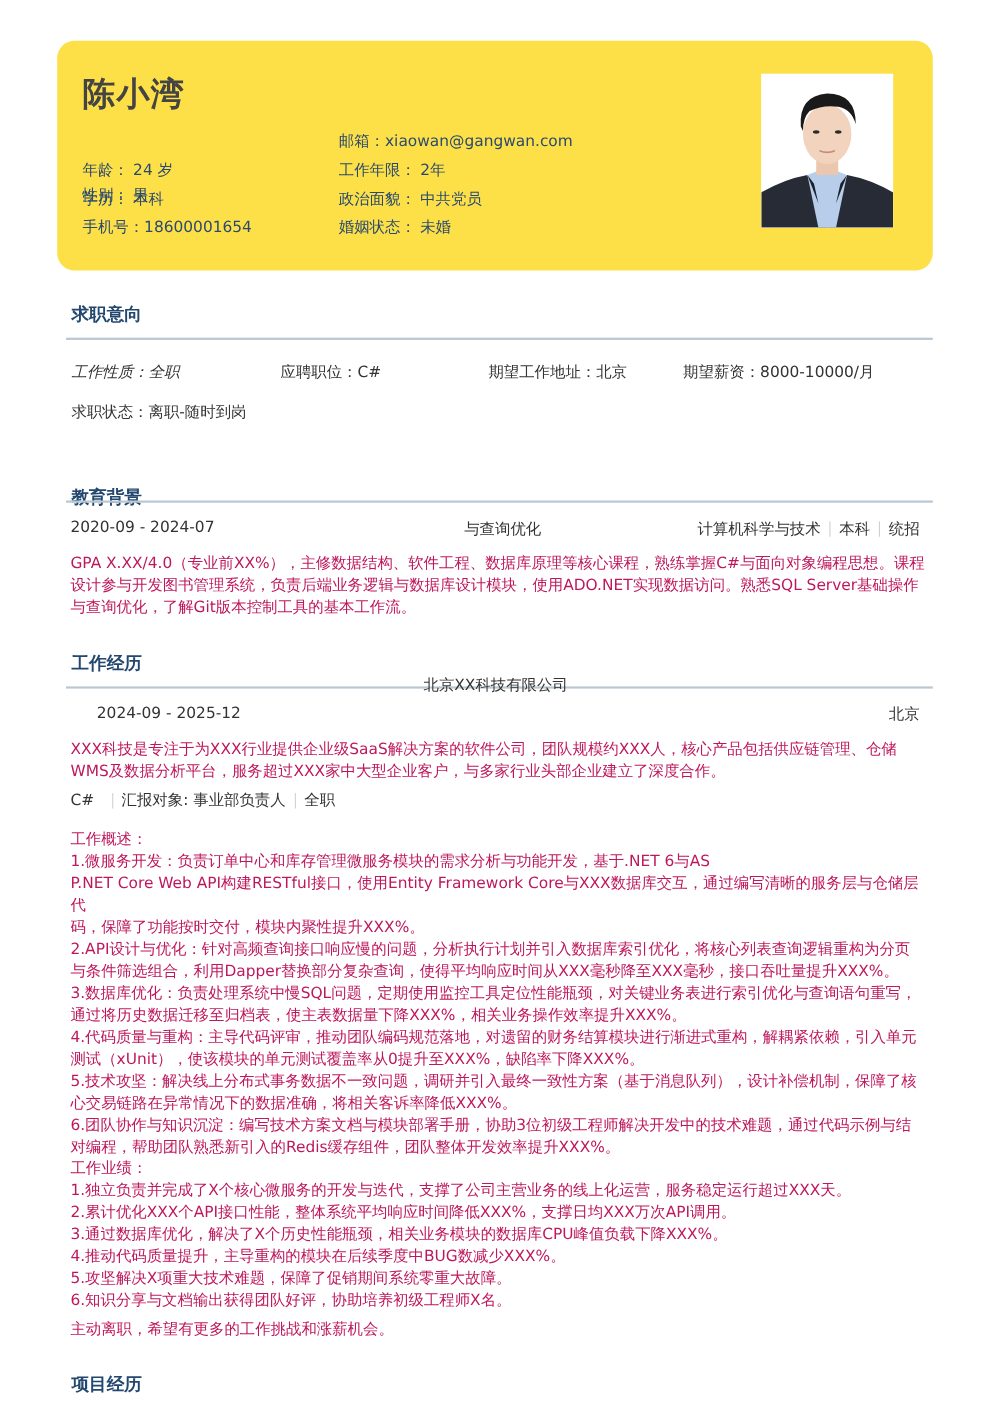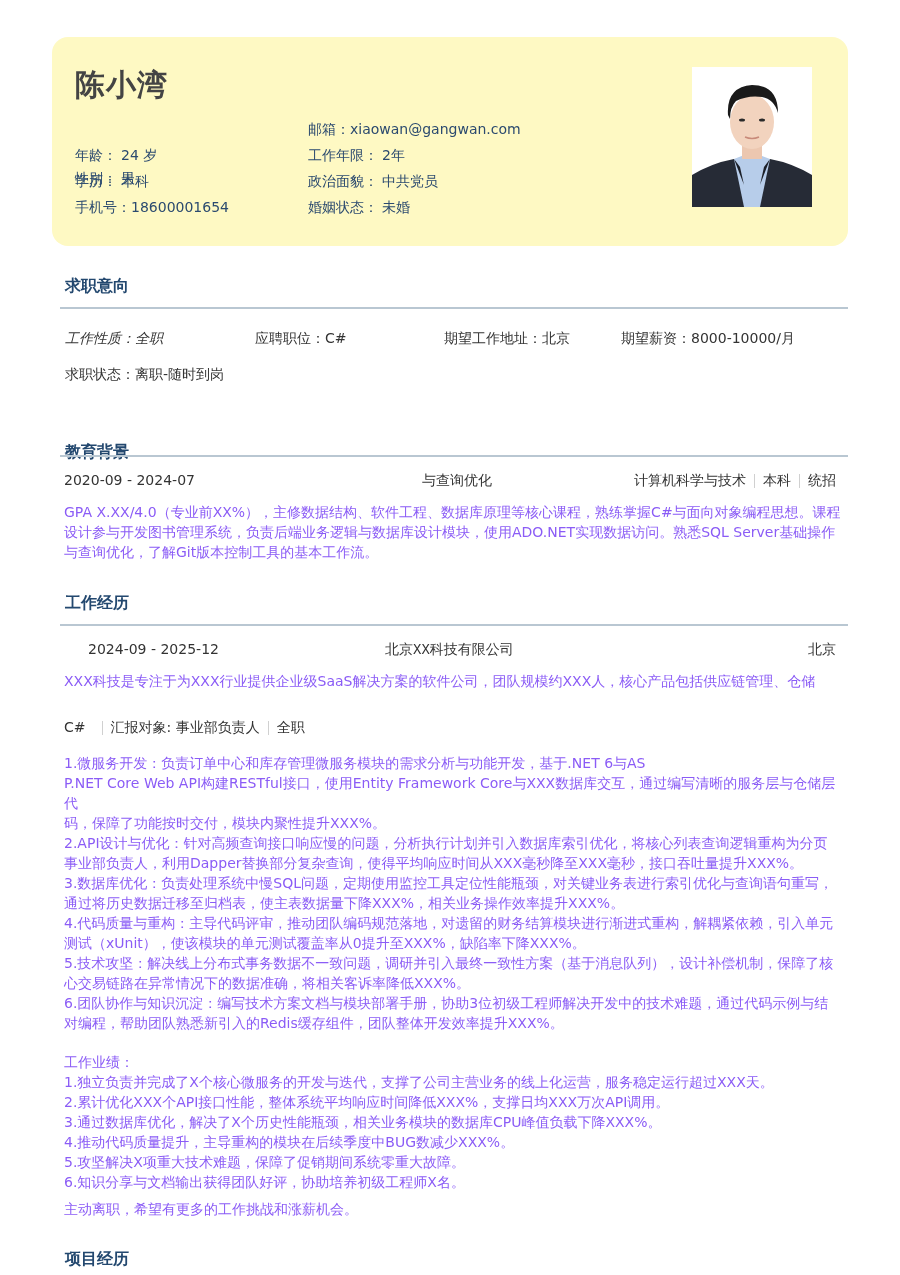--- a/index.html
+++ b/index.html
@@ -1,37 +1,37 @@
 <!DOCTYPE html>
 <html><head>
 <meta charset="utf-8">
 <style>
   * { box-sizing: border-box; margin: 0; padding: 0; }
   html, body { width: 900px; height: 1275px; overflow: hidden; background: #ffffff; }
   body { font-family: "DejaVu Sans", "Liberation Sans", sans-serif; color: #333333; font-size: 14px; position: relative; }
 
   .header-card {
     position: absolute; left: 52px; top: 37px; width: 796px; height: 209px;
-    background: #fef9c3; border-radius: 16px;
+    background: #fde047; border-radius: 16px;
   }
   .name { position: absolute; left: 23px; top: 28px; font-size: 30px; font-weight: bold; color: #444444; letter-spacing: 1px; }
   .info-row { position: absolute; font-size: 14px; color: #2b4a6f; white-space: nowrap; height: 26px; line-height: 22px; }
   .info-row .lbl { display: inline-block; }
   .info-row .val { display: inline-block; margin-left: 4px; }
   .photo {
     position: absolute; left: 640px; top: 30px; width: 120px; height: 140px; background: #ffffff; overflow: hidden;
   }
 
   .section-title {
     position: absolute; left: 65px; font-size: 16px; font-weight: bold; color: #23486f;
   }
   .section-rule { position: absolute; left: 60px; width: 788px; height: 2px; background: #b9c7d2; }
 
   .row { position: absolute; font-size: 14px; color: #333; white-space: nowrap; }
-  .para { position: absolute; left: 64px; width: 780px; font-size: 14px; color: #8b5cf6; line-height: 20px; }
+  .para { position: absolute; left: 64px; width: 780px; font-size: 14px; color: #be185d; line-height: 20px; }
   .sep { display: inline-block; width: 1px; height: 14px; background: #d0d0d0; vertical-align: middle; margin: 0 8px; }
   .line { display: block; }
 </style>
 </head>
 <body>
 
 <div class="header-card">
   <div class="name">陈小湾</div>
 
   <div class="info-row" style="left:23px; top:97px;margin-top:33px;">
@@ -116,37 +116,39 @@
 <div class="para" style="top:502px;">
   <span class="line">GPA X.XX/4.0（专业前XX%），主修数据结构、软件工程、数据库原理等核心课程，熟练掌握C#与面向对象编程思想。课程</span>
   <span class="line">设计参与开发图书管理系统，负责后端业务逻辑与数据库设计模块，使用ADO.NET实现数据访问。熟悉SQL Server基础操作</span>
   <span class="line">与查询优化，了解Git版本控制工具的基本工作流。</span>
 </div>
 
 <div class="section-title" style="top:593px;">工作经历</div>
 <div class="section-rule" style="top:624px;"></div>
 
 <div class="row" style="left:64px; top:641px;margin-left:24px;">2024-09 - 2025-12</div>
-<div class="row" style="left:385px; top:641px;font-family:Liberation Mono, monospace;">北京XX科技有限公司</div>
+<div class="row" style="left:385px; top:614px;">北京XX科技有限公司</div>
 <div class="row" style="right:64px; top:641px;">北京</div>
 
 <div class="para" style="top:671px;">
   <span class="line">XXX科技是专注于为XXX行业提供企业级SaaS解决方案的软件公司，团队规模约XXX人，核心产品包括供应链管理、仓储</span>
+  <span class="line">WMS及数据分析平台，服务超过XXX家中大型企业客户，与多家行业头部企业建立了深度合作。</span>
 </div>
 
 <div class="row" style="left:64px; top:719px;">
   <span>C#</span><span class="sep" style="margin-left:16px"></span><span>汇报对象: 事业部负责人</span><span class="sep"></span><span>全职</span>
 </div>
 
 <div class="para" style="top:753px;">
+  <span class="line">工作概述：</span>
   <span class="line">1.微服务开发：负责订单中心和库存管理微服务模块的需求分析与功能开发，基于.NET 6与AS</span>
   <span class="line">P.NET Core Web API构建RESTful接口，使用Entity Framework Core与XXX数据库交互，通过编写清晰的服务层与仓储层代</span>
   <span class="line">码，保障了功能按时交付，模块内聚性提升XXX%。</span>
   <span class="line">2.API设计与优化：针对高频查询接口响应慢的问题，分析执行计划并引入数据库索引优化，将核心列表查询逻辑重构为分页</span>
-  <span class="line">事业部负责人，利用Dapper替换部分复杂查询，使得平均响应时间从XXX毫秒降至XXX毫秒，接口吞吐量提升XXX%。</span>
+  <span class="line">与条件筛选组合，利用Dapper替换部分复杂查询，使得平均响应时间从XXX毫秒降至XXX毫秒，接口吞吐量提升XXX%。</span>
   <span class="line">3.数据库优化：负责处理系统中慢SQL问题，定期使用监控工具定位性能瓶颈，对关键业务表进行索引优化与查询语句重写，</span>
   <span class="line">通过将历史数据迁移至归档表，使主表数据量下降XXX%，相关业务操作效率提升XXX%。</span>
   <span class="line">4.代码质量与重构：主导代码评审，推动团队编码规范落地，对遗留的财务结算模块进行渐进式重构，解耦紧依赖，引入单元</span>
   <span class="line">测试（xUnit），使该模块的单元测试覆盖率从0提升至XXX%，缺陷率下降XXX%。</span>
   <span class="line">5.技术攻坚：解决线上分布式事务数据不一致问题，调研并引入最终一致性方案（基于消息队列），设计补偿机制，保障了核</span>
   <span class="line">心交易链路在异常情况下的数据准确，将相关客诉率降低XXX%。</span>
   <span class="line">6.团队协作与知识沉淀：编写技术方案文档与模块部署手册，协助3位初级工程师解决开发中的技术难题，通过代码示例与结</span>
   <span class="line">对编程，帮助团队熟悉新引入的Redis缓存组件，团队整体开发效率提升XXX%。</span>
 </div>
 

